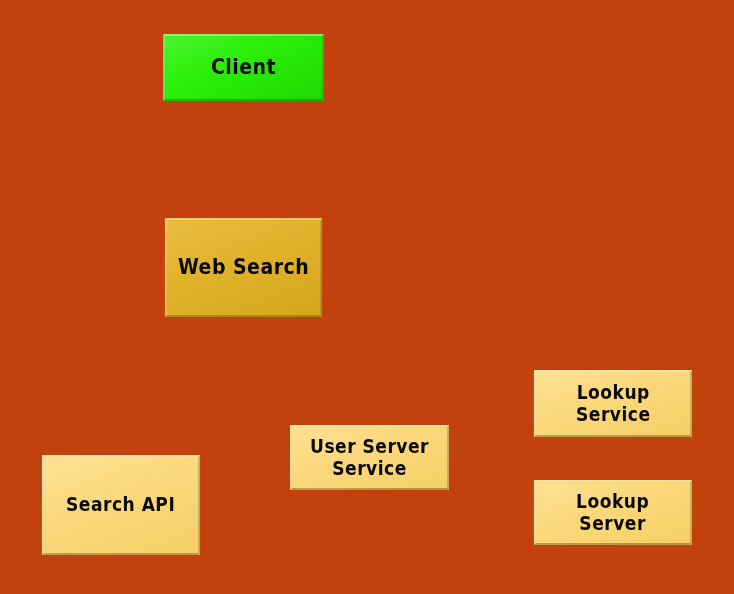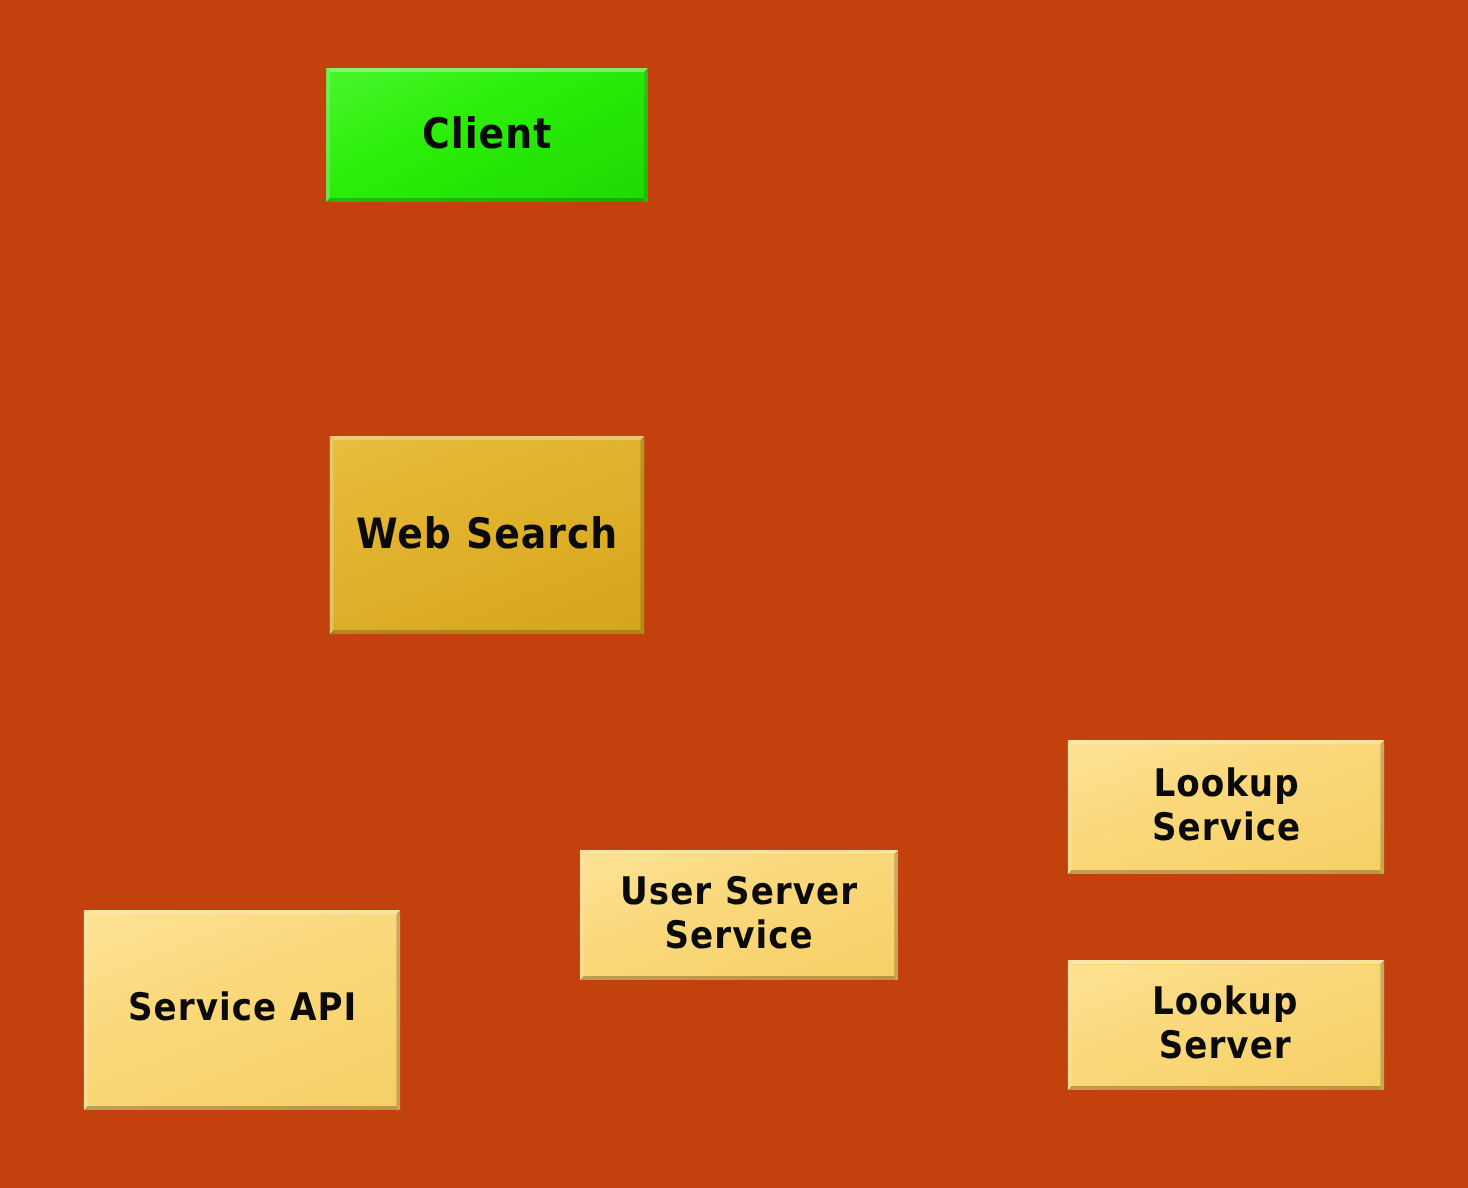--- a/index.html
+++ b/index.html
@@ -68,21 +68,21 @@
   <div class="node node-dark-gold" style="left:159px; top:218px; width:169px; height:99px; font-size:21px;">
     <span class="label">Web Search</span>
   </div>
 
   <div class="node node-light-gold" style="left:284px; top:425px; width:171px; height:65px; font-size:19px;">
     <span class="label">User Server
 Service</span>
   </div>
 
   <div class="node node-light-gold" style="left:36px; top:455px; width:170px; height:100px; font-size:19px;">
-    <span class="label">Service API</span>
+    <span class="label">Search API</span>
   </div>
 
   <div class="node node-light-gold" style="left:528px; top:370px; width:170px; height:67px; font-size:19px;">
     <span class="label">Lookup
 Service</span>
   </div>
 
   <div class="node node-light-gold" style="left:528px; top:480px; width:170px; height:65px; font-size:19px;">
     <span class="label">Lookup
 Server</span>

